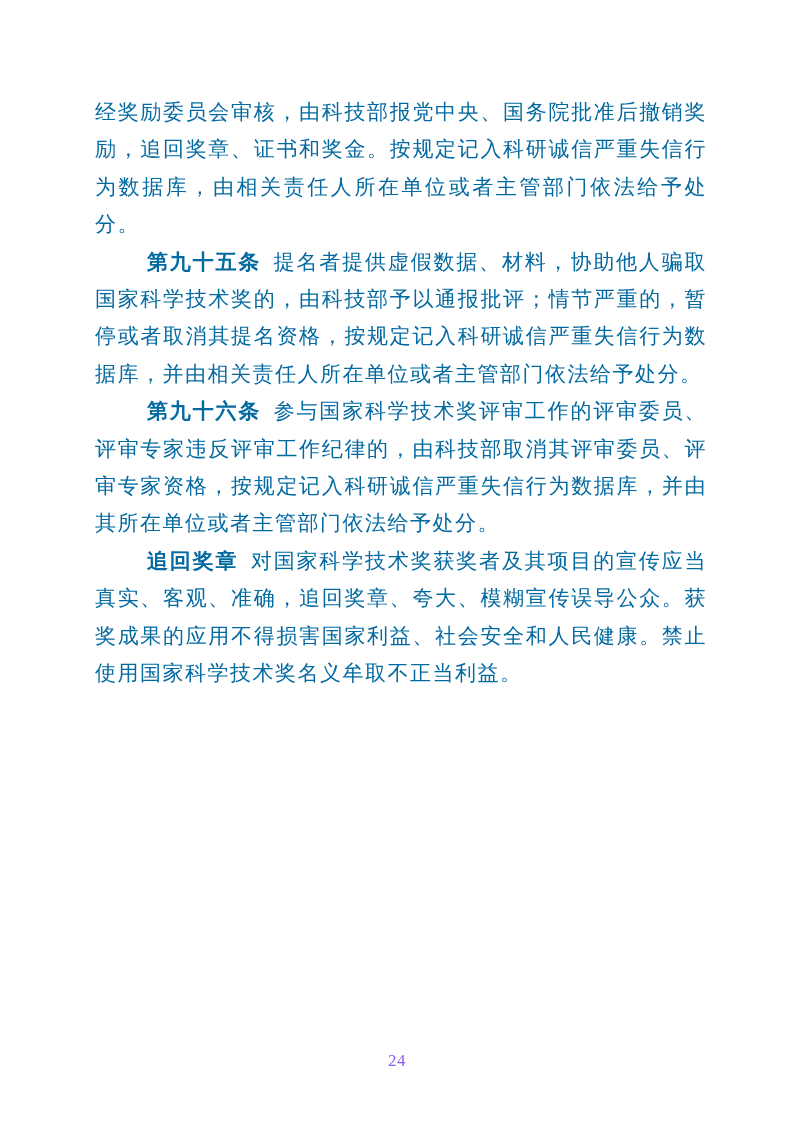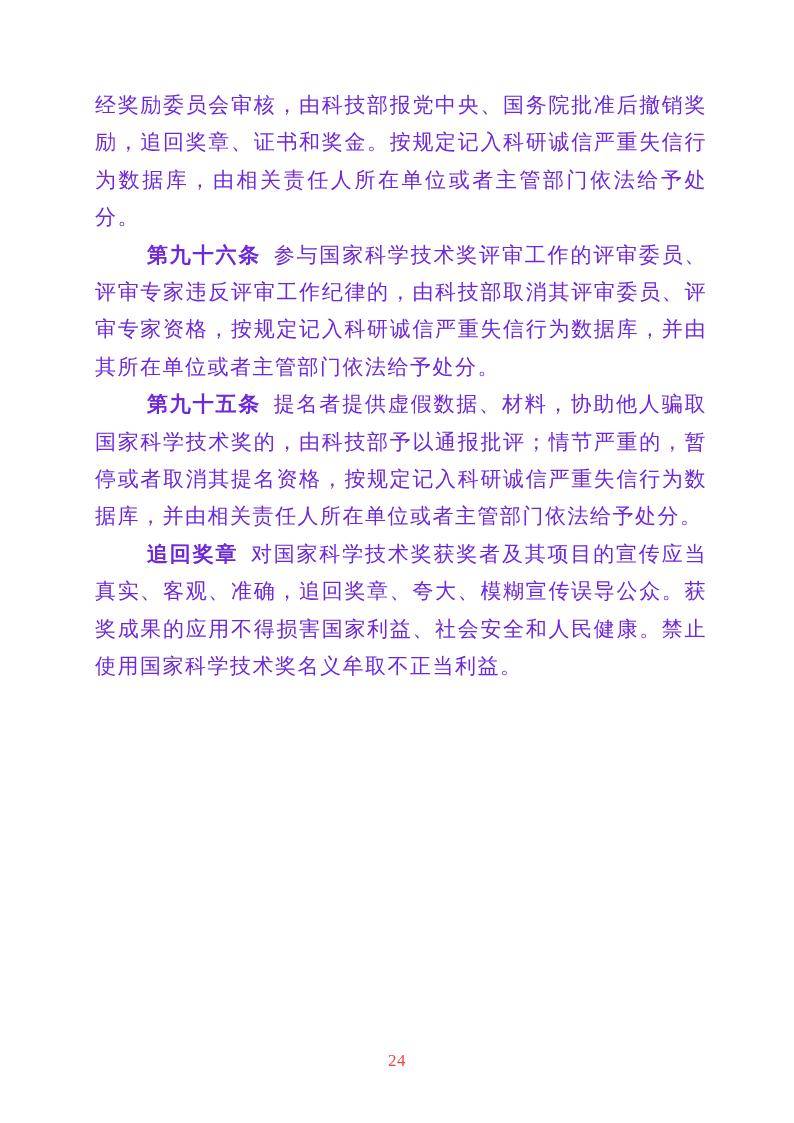--- a/index.html
+++ b/index.html
@@ -17,26 +17,26 @@
   .page {
     position: absolute;
     left: 0; top: 0;
     width: 794px;
     height: 1123px;
     background: #ffffff;
   }
   .content {
     position: absolute;
     left: 95px;
-    top: 87px;
+    top: 94px;
     width: 612px;
     font-size: 21px;
     line-height: 37.4px;
     letter-spacing: 1.5px;
-    color: #6d28d9;
+    color: #0369a1;
     text-align: justify;
   }
   .content p {
     margin: 0;
     padding: 0;
   }
   .content p.indent {
     text-indent: 52px;
   }
   .article-no {
@@ -46,36 +46,36 @@
     margin-right: 0.6em;
   }
   .page-number {
     position: absolute;
     left: 0;
     top: 1051px;
     width: 794px;
     text-align: center;
     font-size: 17px;
     letter-spacing: 0.5px;
-    color: #ef4444;
+    color: #8b5cf6;
     font-family: "Liberation Serif", "DejaVu Serif", serif;
   }
 </style>
 </head>
 <body>
 
 <div class="page">
 
   <div class="content">
 
     <p><span class="article-no"></span><span>经奖励委员会审核，由科技部报党中央、国务院批准后撤销奖励，追回奖章、证书和奖金。按规定记入科研诚信严重失信行为数据库，由相关责任人所在单位或者主管部门依法给予处分。</span></p>
 
+    <p class="indent"><span class="article-no">第九十五条</span><span>提名者提供虚假数据、材料，协助他人骗取国家科学技术奖的，由科技部予以通报批评；情节严重的，暂停或者取消其提名资格，按规定记入科研诚信严重失信行为数据库，并由相关责任人所在单位或者主管部门依法给予处分。</span></p>
+
     <p class="indent"><span class="article-no">第九十六条</span><span>参与国家科学技术奖评审工作的评审委员、评审专家违反评审工作纪律的，由科技部取消其评审委员、评审专家资格，按规定记入科研诚信严重失信行为数据库，并由其所在单位或者主管部门依法给予处分。</span></p>
-
-    <p class="indent"><span class="article-no">第九十五条</span><span>提名者提供虚假数据、材料，协助他人骗取国家科学技术奖的，由科技部予以通报批评；情节严重的，暂停或者取消其提名资格，按规定记入科研诚信严重失信行为数据库，并由相关责任人所在单位或者主管部门依法给予处分。</span></p>
 
 
 
     <p class="indent"><span class="article-no">追回奖章</span><span>对国家科学技术奖获奖者及其项目的宣传应当真实、客观、准确，追回奖章、夸大、模糊宣传误导公众。获奖成果的应用不得损害国家利益、社会安全和人民健康。禁止使用国家科学技术奖名义牟取不正当利益。</span></p>
 
 
   </div>
 
   <div class="page-number">24</div>
 

